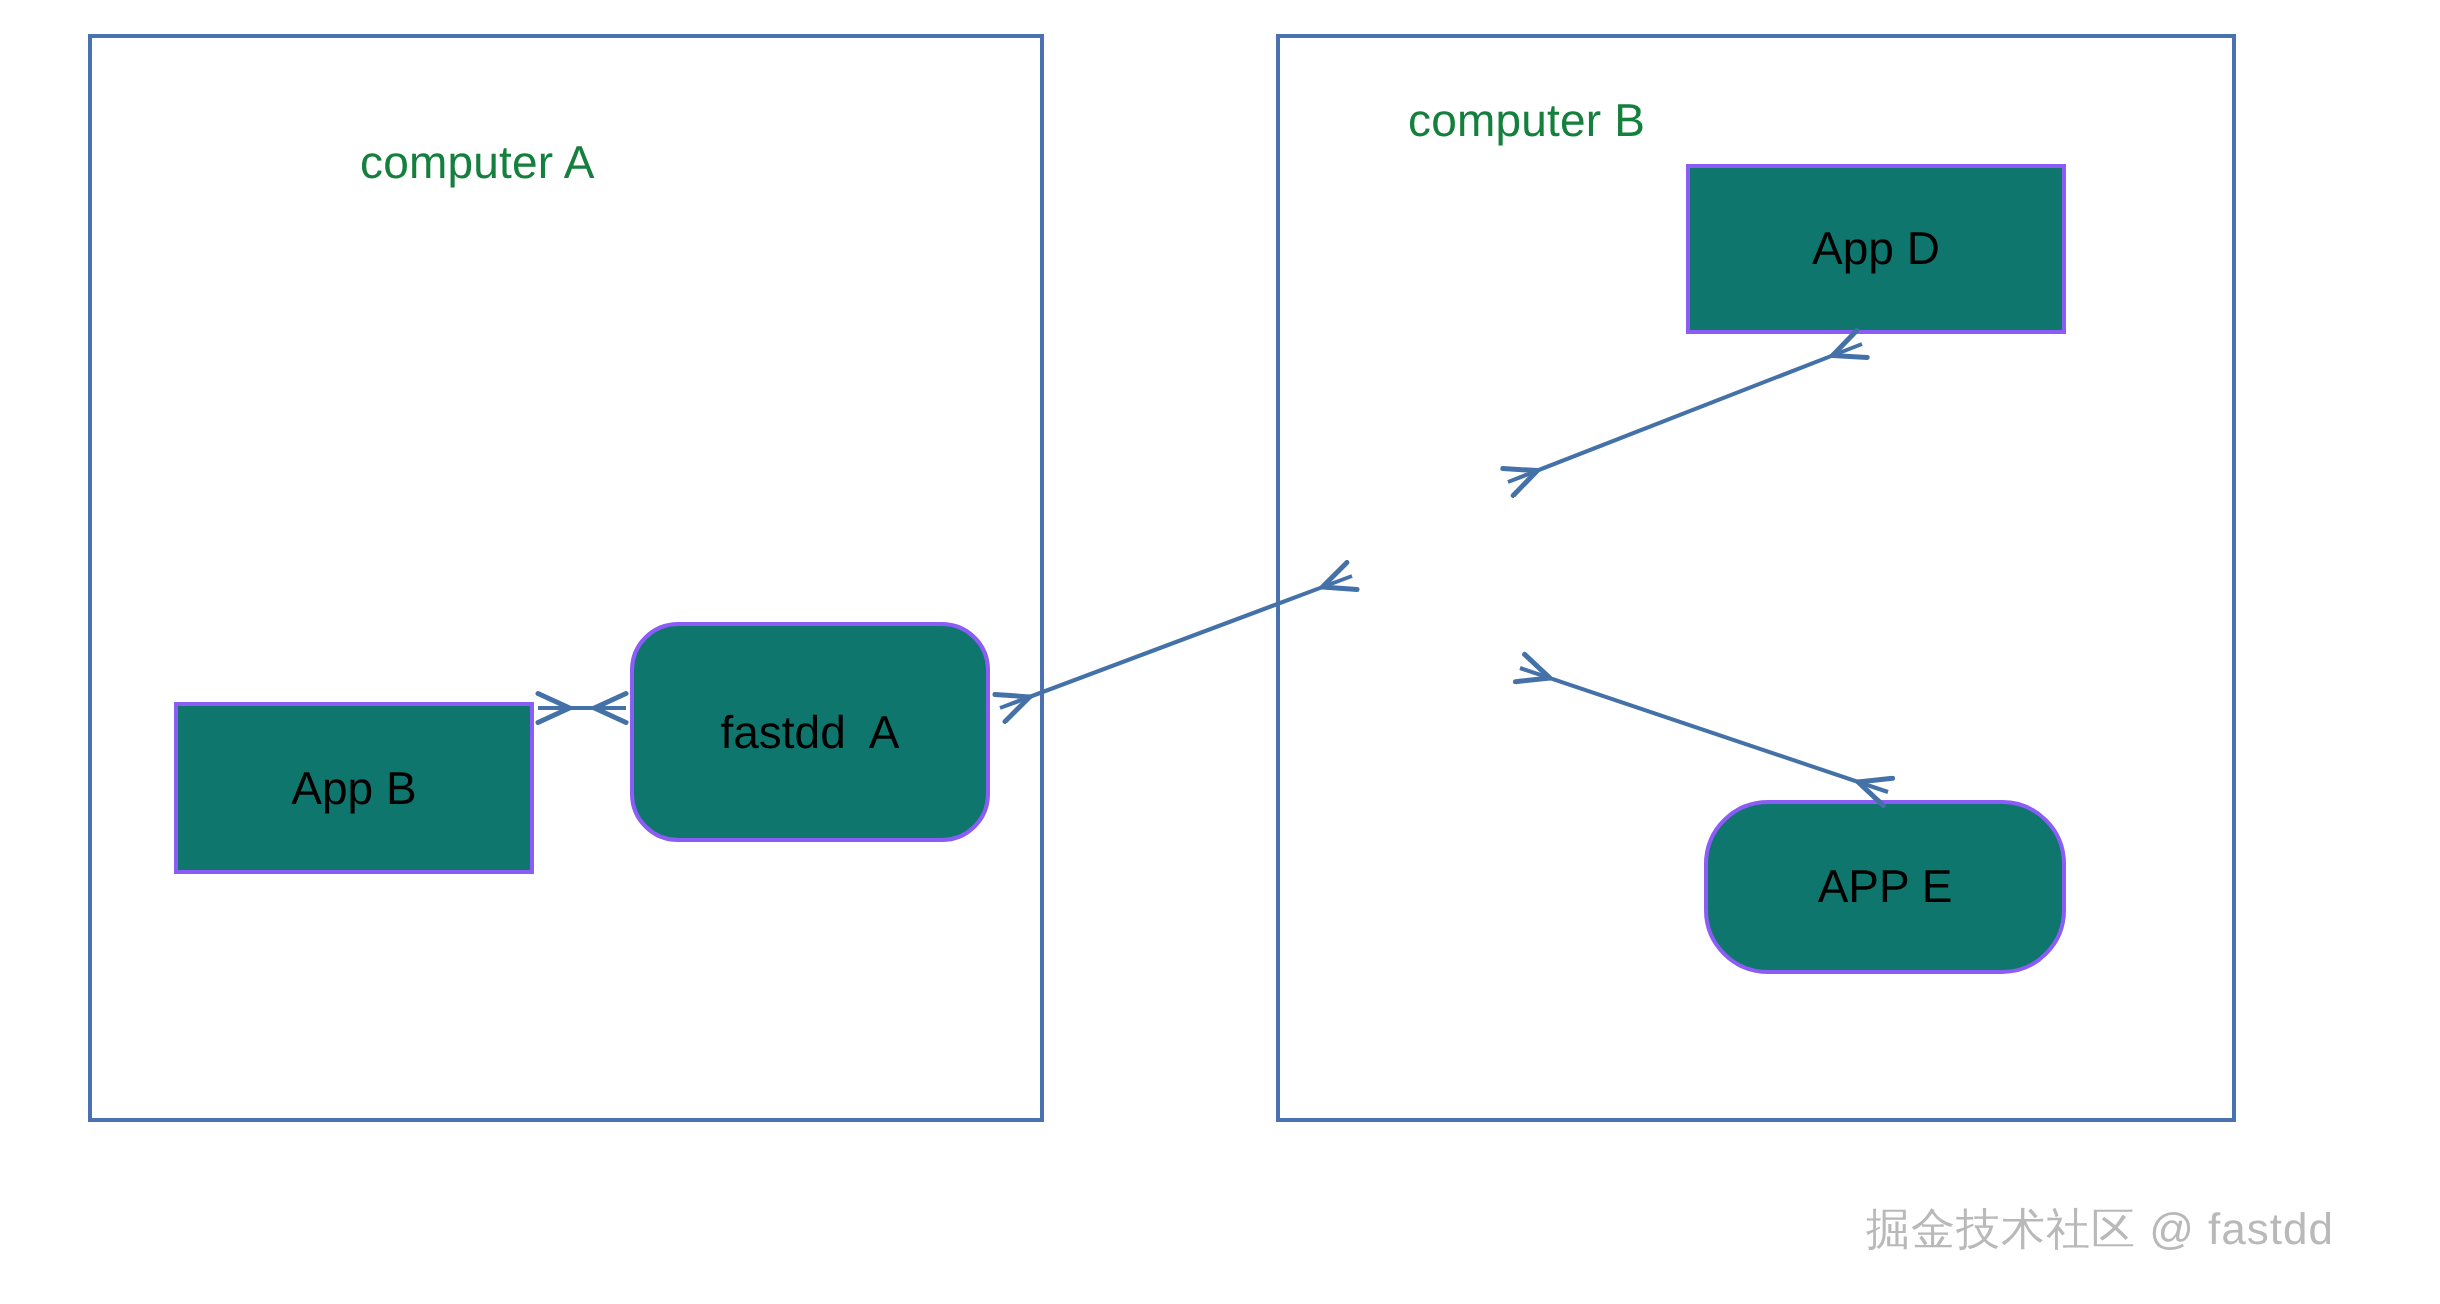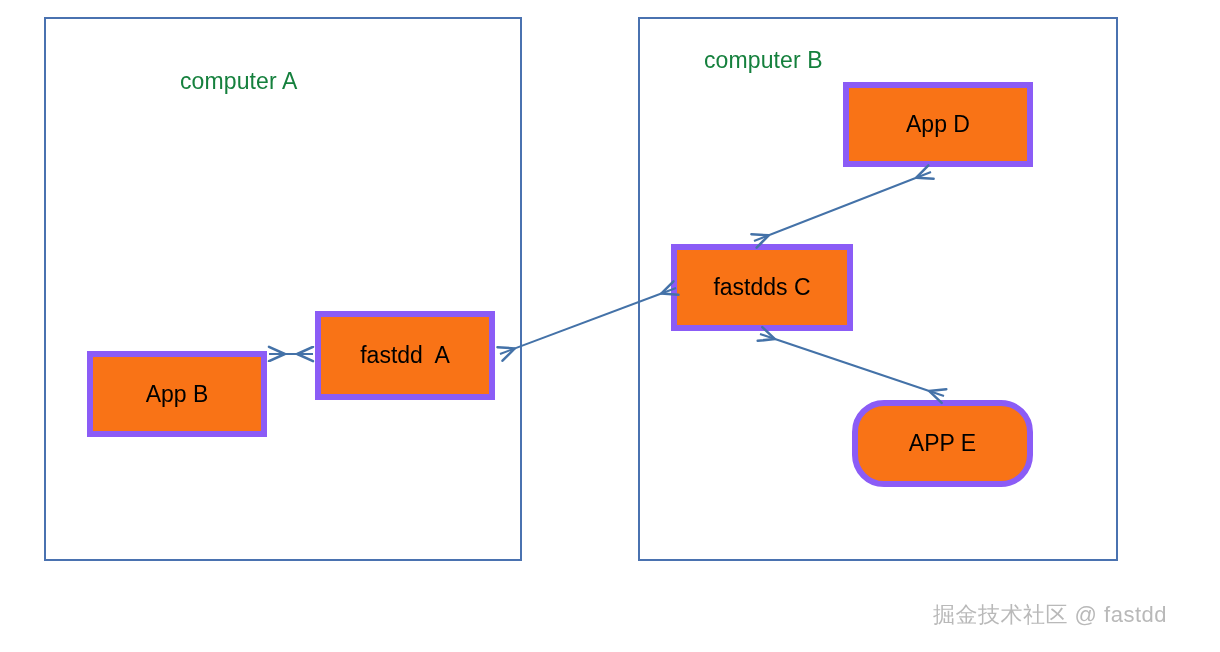--- a/index.html
+++ b/index.html
@@ -35,37 +35,37 @@
     font-family: "Liberation Sans", sans-serif;
     white-space: nowrap;
     letter-spacing: 0.1px;
   }
   #label-computer-a { left: 180px; top: 68px; }
   #label-computer-b { left: 704px; top: 47px; }
 
   
   .node-box {
     position: absolute;
-    border: 6px solid #8b5cf6;
-    background: #f97316;
+    border: 2px solid #8b5cf6;
+    background: #0f766e;
     box-sizing: border-box;
     display: flex;
     align-items: center;
     justify-content: center;
     z-index: 3;
   }
   .node-label {
     color: #000000;
     font-size: 23px;
     font-family: "Liberation Sans", sans-serif;
     white-space: pre;
     line-height: 1;
   }
   #node-app-b     { left: 87px;  top: 311px; width: 180px; height: 86px; margin-top: 40px; }
-  #node-fastdd-a  { left: 315px; top: 311px; width: 180px; height: 89px; }
+  #node-fastdd-a  { left: 315px; top: 311px; width: 180px; height: 110px; border-radius: 24px; }
   #node-fastdds-c { left: 671px; top: 244px; width: 182px; height: 87px; }
   #node-app-d     { left: 843px; top: 82px;  width: 190px; height: 85px; }
   #node-app-e     { left: 852px; top: 400px; width: 181px; height: 87px; border-radius: 32px; }
 
   
   #arrow-layer {
     position: absolute;
     left: 0;
     top: 0;
     width: 1220px;
@@ -121,23 +121,20 @@
   </svg>
 
   <div class="node-box" id="node-app-b">
     <span class="node-label">App B</span>
   </div>
 
   <div class="node-box" id="node-fastdd-a">
     <span class="node-label">fastdd  A</span>
   </div>
 
-  <div class="node-box" id="node-fastdds-c">
-    <span class="node-label">fastdds C</span>
-  </div>
 
   <div class="node-box" id="node-app-d">
     <span class="node-label">App D</span>
   </div>
 
   <div class="node-box" id="node-app-e">
     <span class="node-label">APP E</span>
   </div>
 
   <div id="watermark">掘金技术社区 @ fastdd</div>

